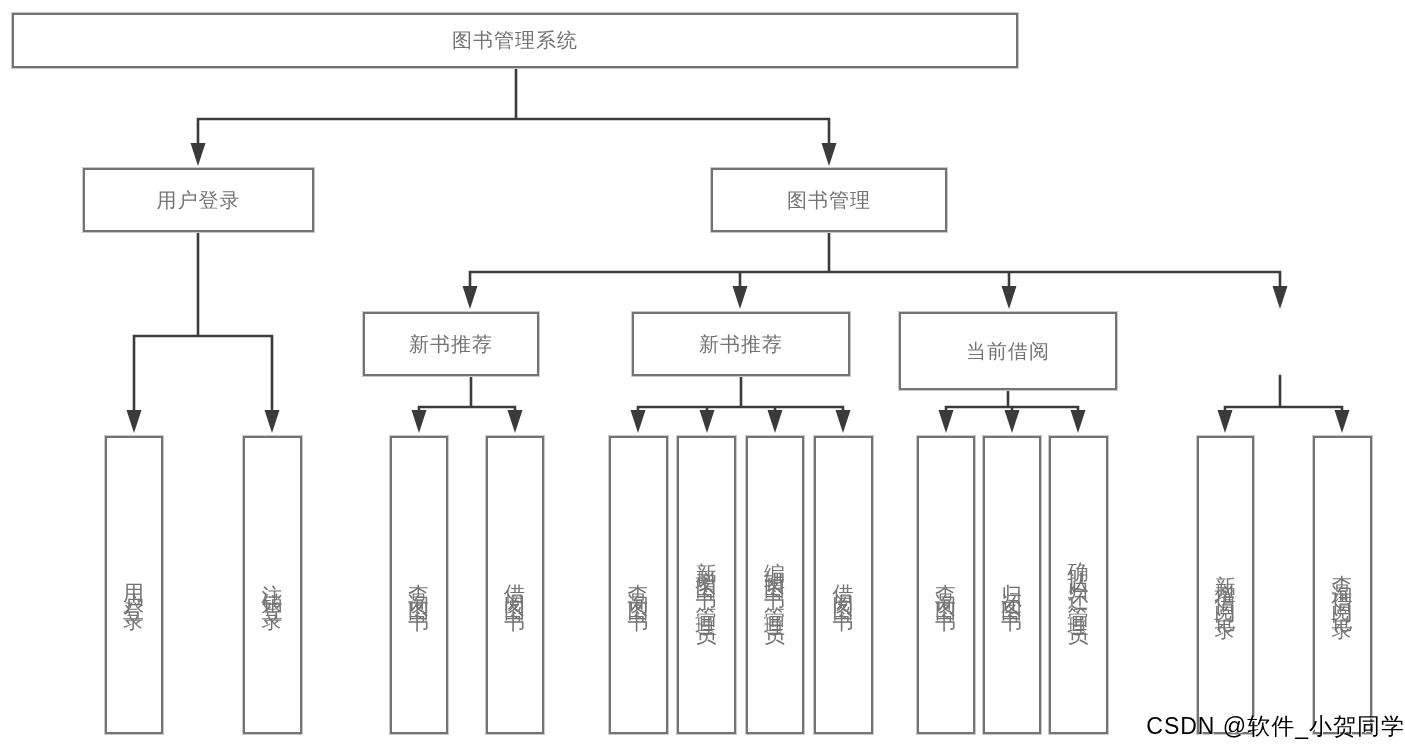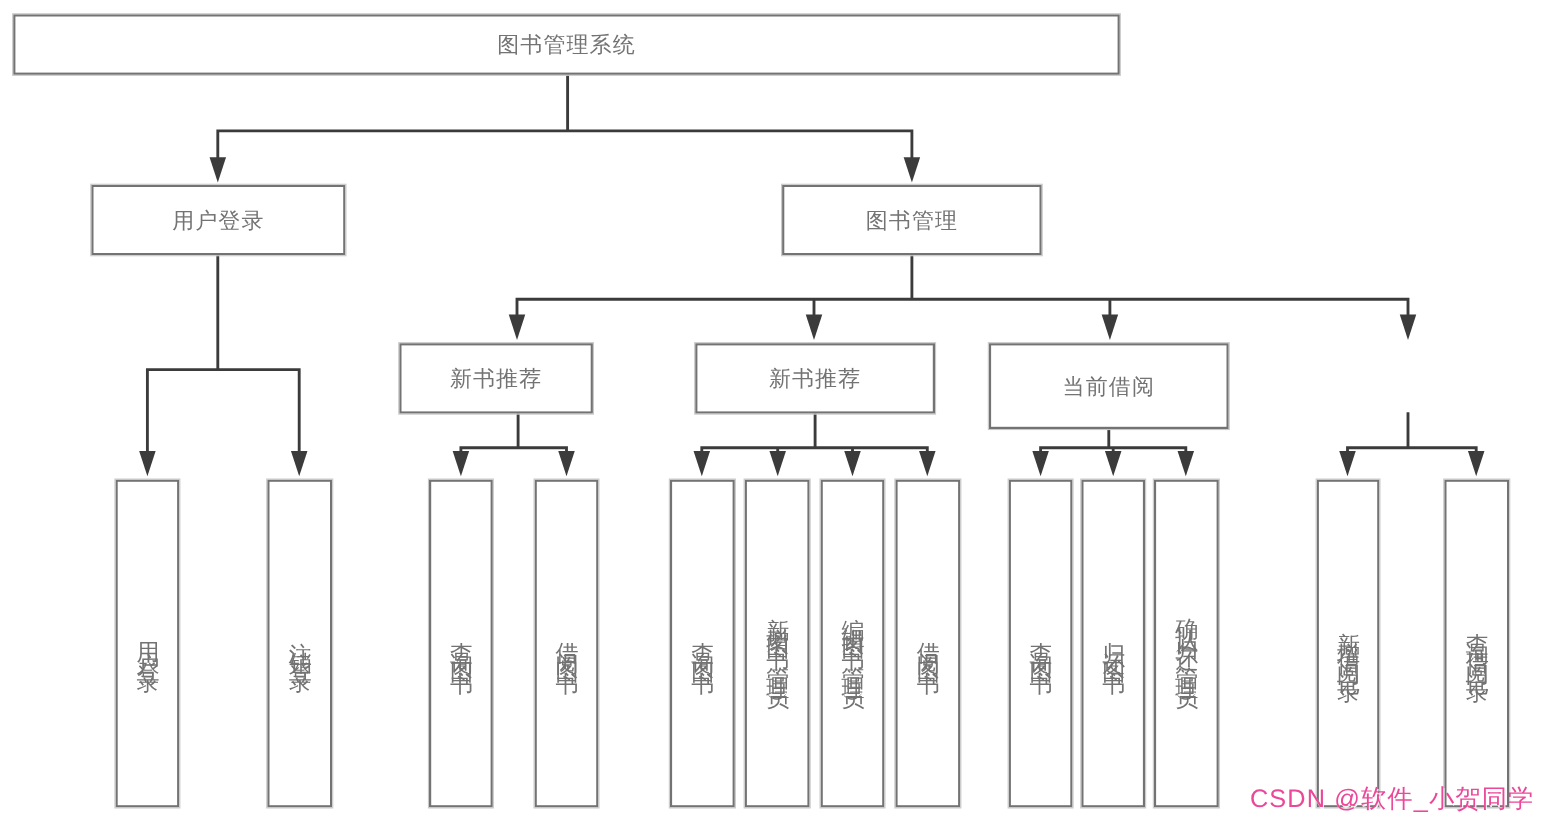--- a/index.html
+++ b/index.html
@@ -43,24 +43,24 @@
   }
   .node.v {
     writing-mode: vertical-rl;
     text-orientation: mixed;
     font-size: 21px;
     letter-spacing: 9px;
     line-height: 1;
   }
   .watermark {
     position: absolute;
-    right: 10px;
+    right: 0;
     bottom: 5px;
     font-size: 23px;
-    color: #ec4899;
+    color: #000000;
     letter-spacing: 1px;
     text-shadow: 1px 1px 0 rgba(255,255,255,0.9);
     white-space: nowrap;
   }
 </style>
 </head>
 <body>
 
 <div class="stage">
 

